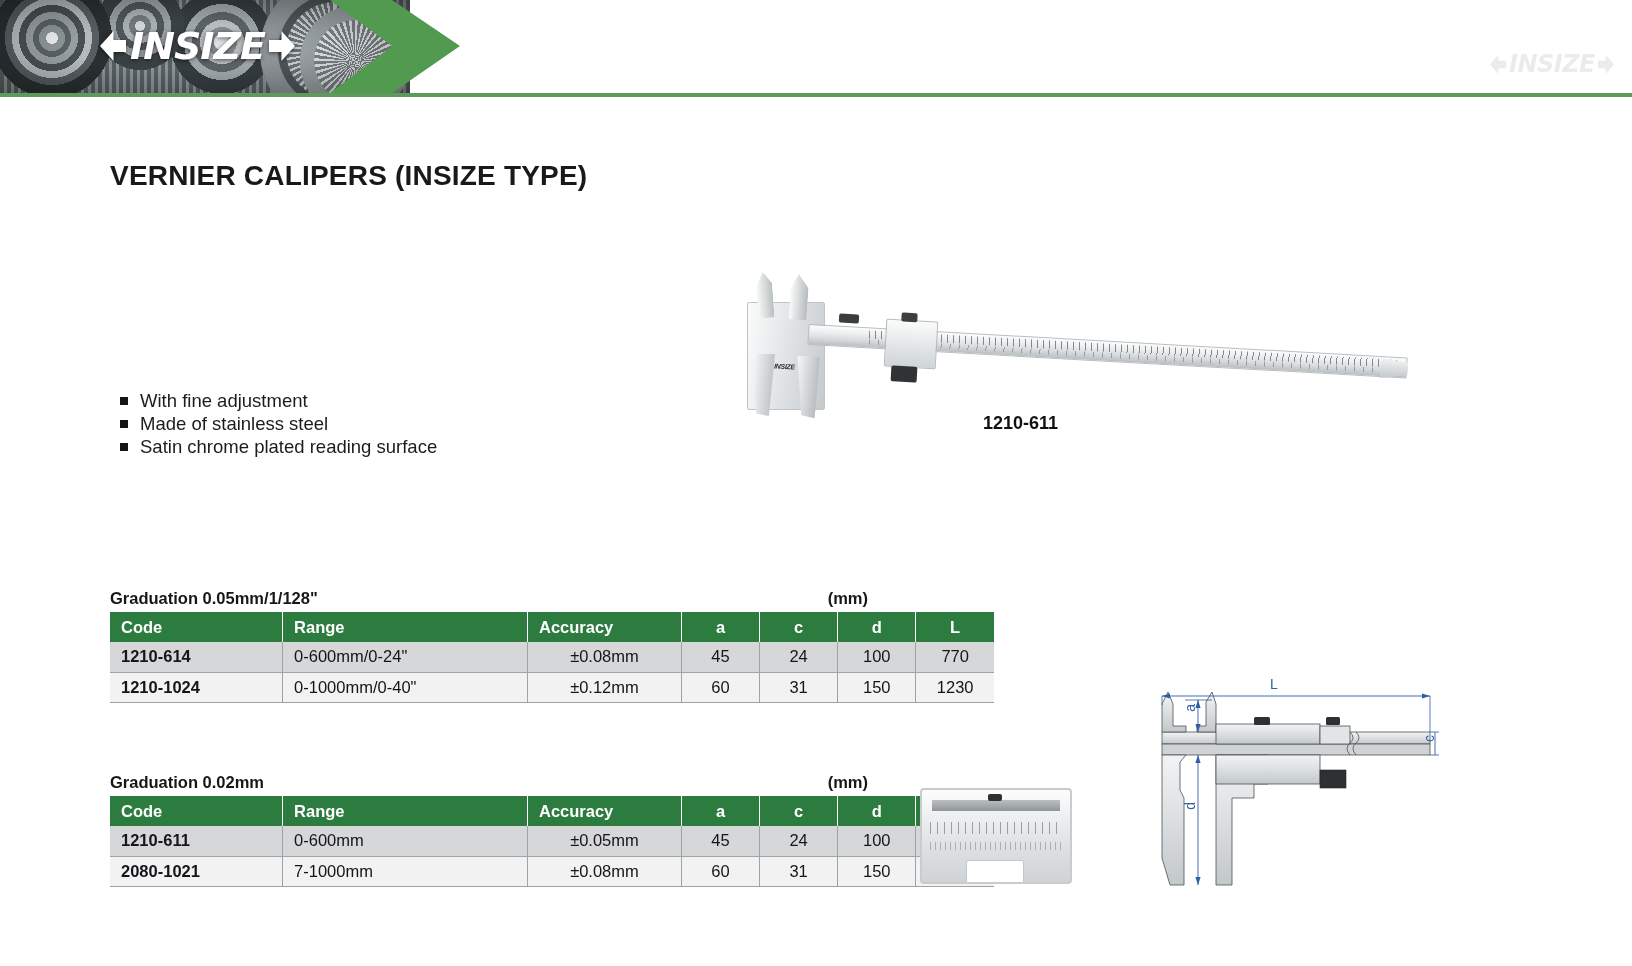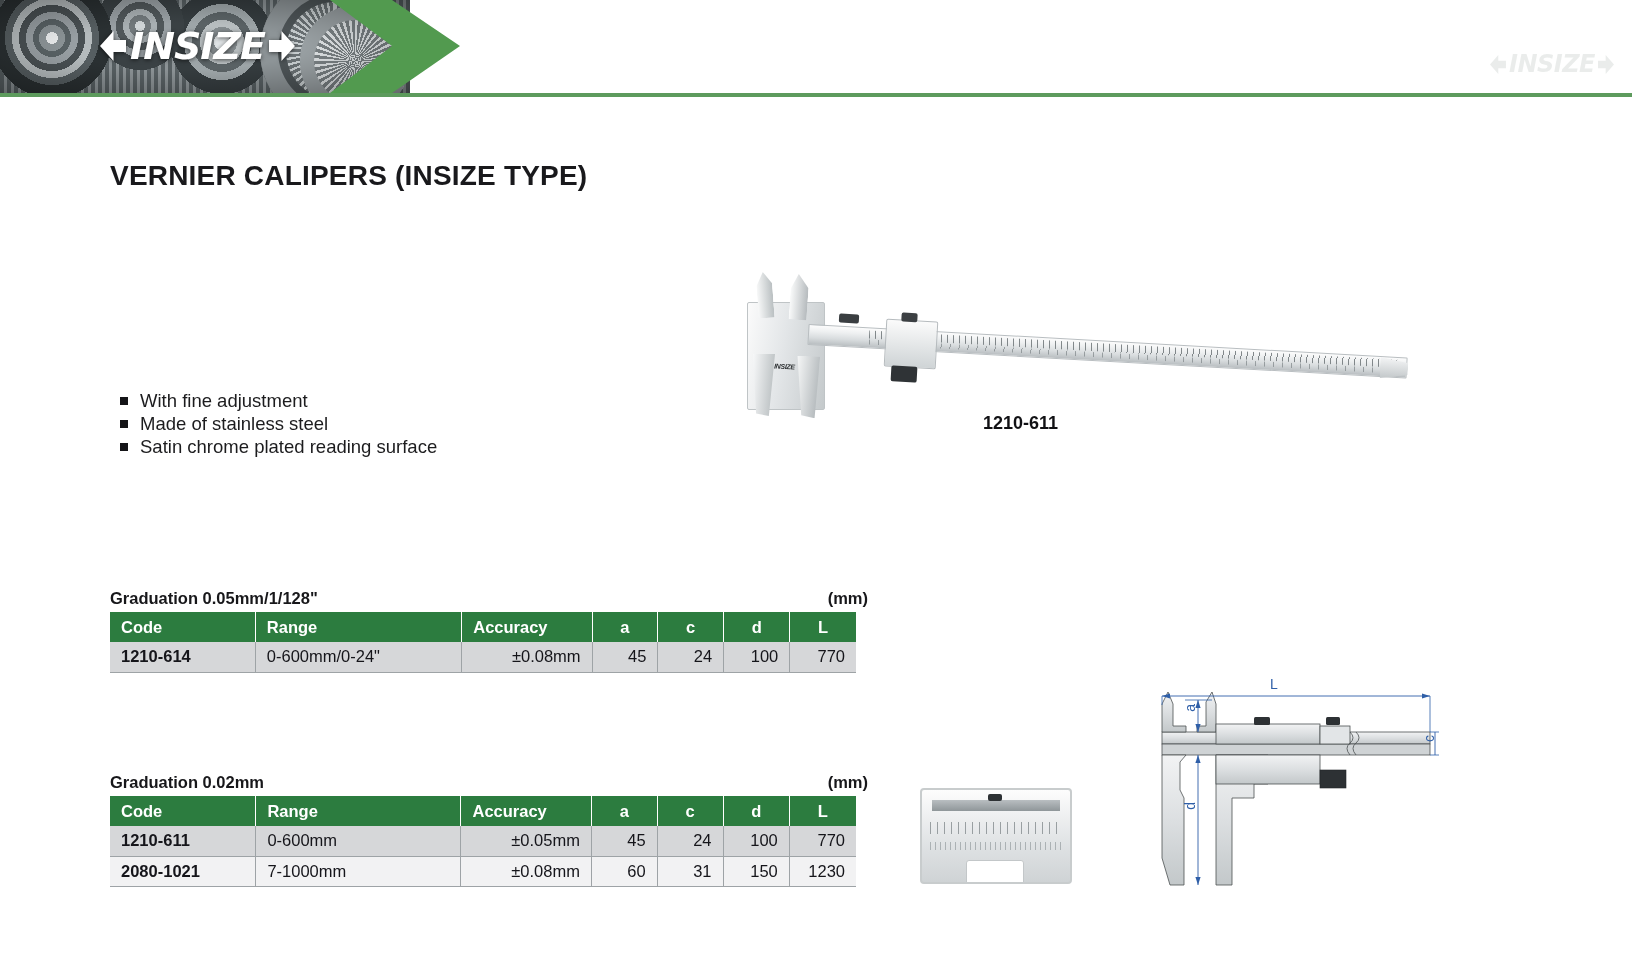--- a/index.html
+++ b/index.html
@@ -191,37 +191,37 @@
 
   
   .table-block { position:absolute; }
   .tb1 { left:110px; top:589px; width:758px; }
   .tb2 { left:110px; top:773px; width:758px; }
   .table-caption-row {
     display:flex; justify-content:space-between; align-items:flex-end;
     font-size:16.5px; font-weight:bold; color:#17171a; padding-bottom:4px;
   }
   table.spec {
-    border-collapse:collapse; width:746px;
+    border-collapse:collapse; width:884px;
     font-size:16.5px;
   }
   table.spec thead th {
     background:#2c7c3f; color:#ffffff; font-weight:bold;
     text-align:left; padding:5px 11px; height:30px;
     border-right:1px solid #ffffff; white-space:nowrap;
   }
   table.spec thead th:last-child { border-right:none; }
   table.spec thead th.c { text-align:center; }
   table.spec tbody td {
     padding:5px 11px; height:30px; color:#15151a;
     border-right:1px solid #9ea3a6; border-bottom:1px solid #9ea3a6;
     white-space:nowrap;
   }
   table.spec tbody td:last-child { border-right:none; }
-  table.spec tbody td.c { text-align:right; }
+  table.spec tbody td.c { text-align:center; }
   table.spec tbody td.code { font-weight:bold; }
   table.spec tbody tr:nth-child(odd) td { background:#d6d7d9; }
   table.spec tbody tr:nth-child(even) td { background:#f2f2f3; }
   table.spec tbody tr:last-child td { border-bottom:1px solid #9ea3a6; }
   col.w-code { width:148px; }
   col.w-range { width:210px; }
   col.w-acc   { width:132px; }
   col.w-n     { width:67px; }
 
   
@@ -360,20 +360,29 @@
     </thead>
     <tbody>
       <tr>
         <td class="code">1210-614</td>
         <td>0-600mm/0-24"</td>
         <td class="c">±0.08mm</td>
         <td class="c">45</td>
         <td class="c">24</td>
         <td class="c">100</td>
         <td class="c">770</td>
+      </tr>
+      <tr>
+        <td class="code">1210-1024</td>
+        <td>0-1000mm/0-40"</td>
+        <td class="c">±0.12mm</td>
+        <td class="c">60</td>
+        <td class="c">31</td>
+        <td class="c">150</td>
+        <td class="c">1230</td>
       </tr>
     </tbody>
   </table>
 </div>
 
 <div class="table-block tb2">
   <div class="table-caption-row">
     <span>Graduation 0.02mm</span>
     <span>(mm)</span>
   </div>

